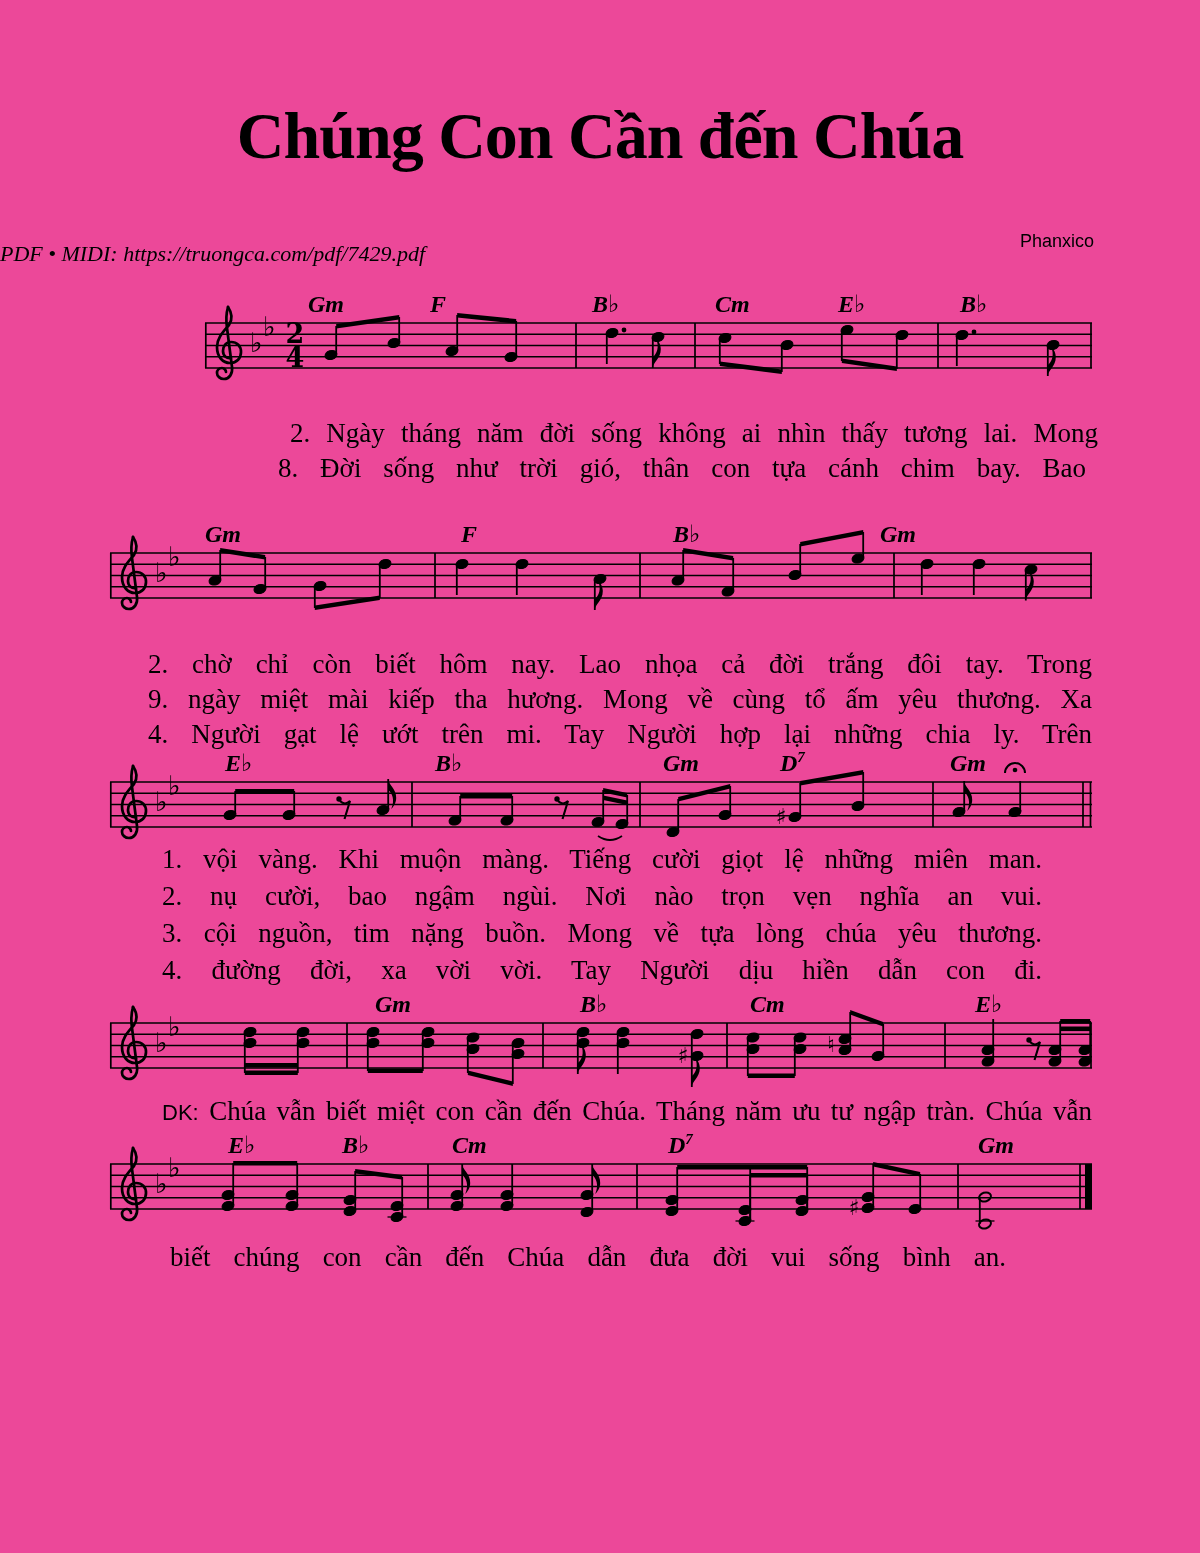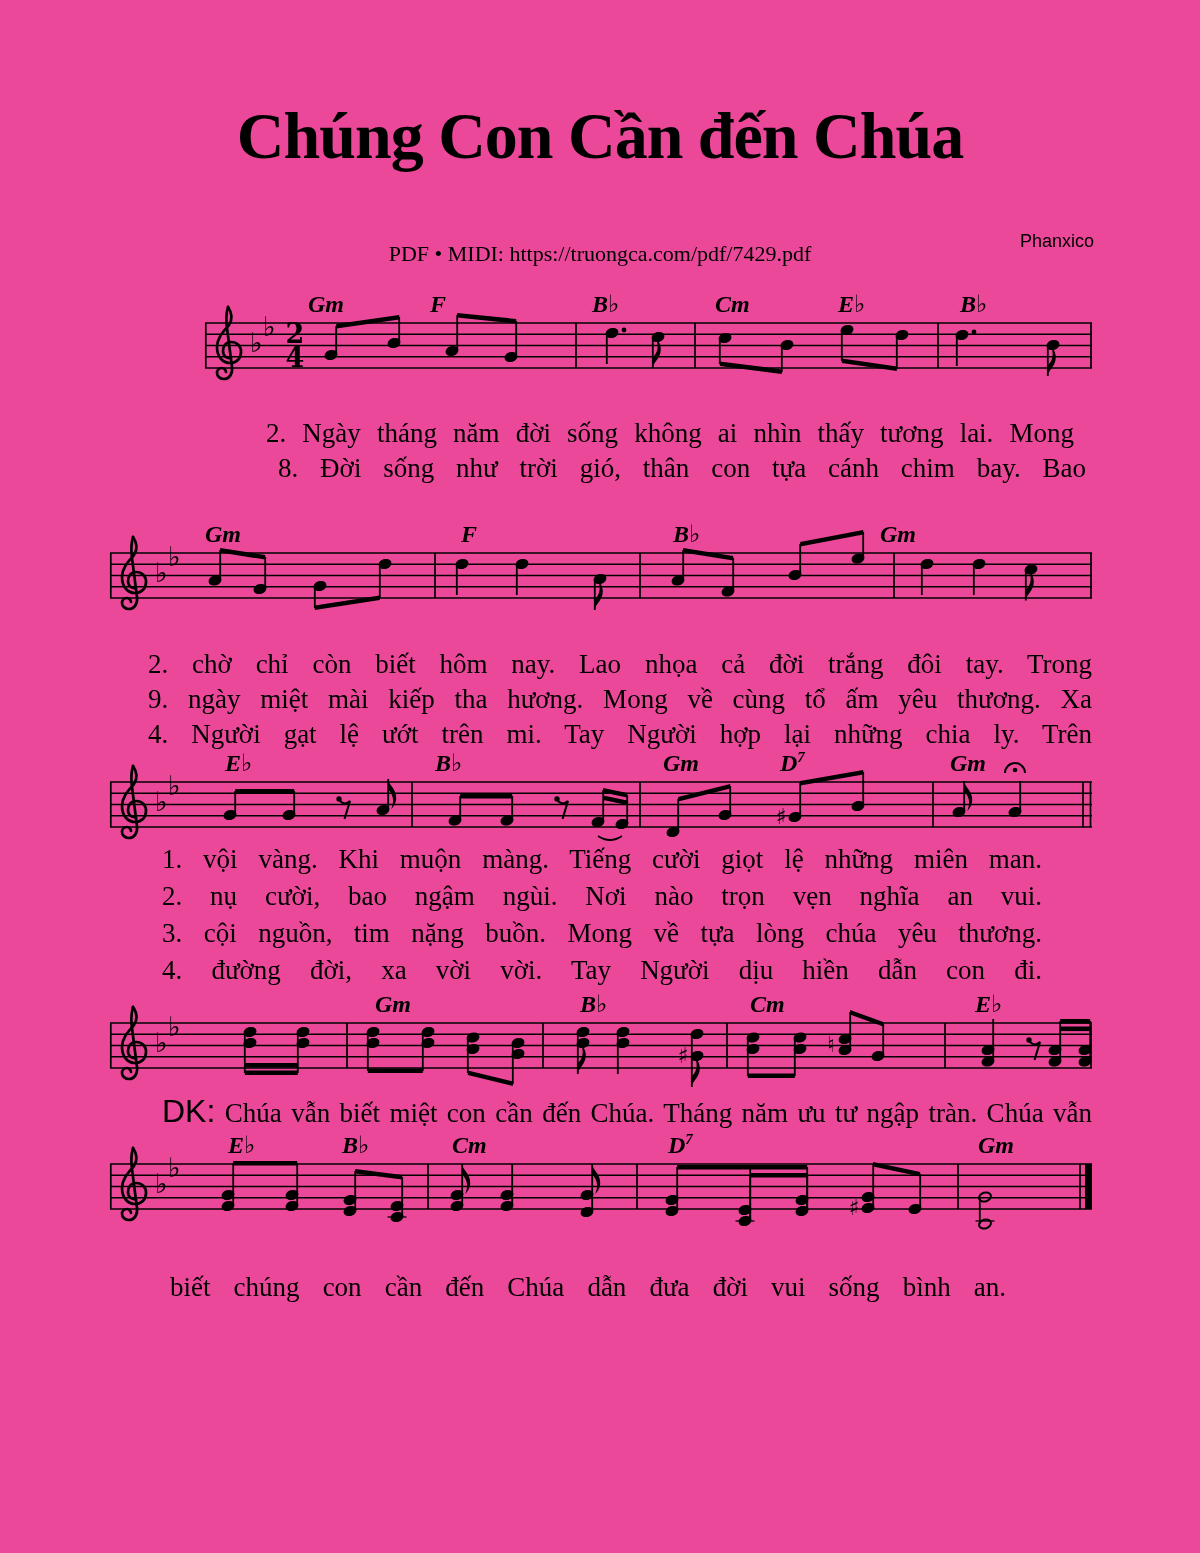--- a/index.html
+++ b/index.html
@@ -1,26 +1,26 @@
 <!DOCTYPE html>
 <html><head>
 <meta charset="utf-8">
 <style>
   html,body{margin:0;padding:0;background:#e8e8e8;}
   .page{position:relative;width:1200px;height:1553px;background:#ec4899;margin:0 auto;overflow:hidden;
         font-family:"Liberation Serif",serif;color:#000;}
   .title{position:absolute;left:0;right:0;top:98px;text-align:center;
          font-family:"Liberation Serif",serif;font-weight:700;font-size:66px;letter-spacing:-1px;}
-  .meta{position:absolute;left:0;right:0;top:241px;text-align:center;
-        font-family:"Liberation Serif",serif;font-size:22px;}
+  .meta{position:absolute;left:0;right:0;top:241px;
+        font-family:"Liberation Serif",serif;font-size:22px;font-style:italic;}
   .composer{position:absolute;right:106px;top:231px;text-align:right;
         font-family:"Liberation Sans",sans-serif;font-size:18px;}
   .lyr{position:absolute;font-family:"Liberation Serif",serif;font-size:27px;line-height:30px;
        text-align:justify;text-align-last:justify;white-space:normal;}
-  .dklab{font-family:"Liberation Sans",sans-serif;font-size:32px;}
+  .dklab{font-family:"Liberation Sans",sans-serif;font-size:22px;}
   svg{position:absolute;left:0;top:0;}
   .sl{stroke:#000;stroke-width:1.3;}
   .bl{stroke:#000;stroke-width:1.7;}
   .st{stroke:#000;stroke-width:1.8;}
   .clef{stroke:#000;stroke-width:2.7;fill:none;stroke-linecap:round;}
   .acc{font-family:"DejaVu Sans",sans-serif;font-size:27px;}
   .acc2{font-family:"DejaVu Sans",sans-serif;font-size:22px;text-anchor:middle;}
   .ts{font-family:"DejaVu Serif",serif;font-weight:700;font-size:27px;text-anchor:middle;}
   .ch{font-family:"Liberation Serif","DejaVu Sans",serif;font-weight:700;font-style:italic;font-size:24px;}
   .thin{stroke:#000;stroke-width:2;fill:none;}
@@ -514,28 +514,28 @@
         <line x1="807.2" y1="1210" x2="807.2" y2="1175" class="st"></line>
         <polygon points="873.2,1162 920.2,1172 920.2,1176.6 873.2,1166.6"></polygon>
         <line x1="873.2" y1="1207" x2="873.2" y2="1164" class="st"></line>
         <line x1="920.2" y1="1208" x2="920.2" y2="1174" class="st"></line>
         <line x1="387.5" y1="1217" x2="406.5" y2="1217" class="sl"></line>
         <line x1="735.5" y1="1221" x2="754.5" y2="1221" class="sl"></line>
         <line x1="975.5" y1="1221" x2="994.5" y2="1221" class="sl"></line>
       </g>
     </svg>
 
-  <div class="lyr" style="left:266px;top:418px;width:808px">2. Ngày tháng năm đời sống không ai nhìn thấy tương lai. Mong</div>
+  <div class="lyr" style="left:290px;top:418px;width:808px">2. Ngày tháng năm đời sống không ai nhìn thấy tương lai. Mong</div>
   <div class="lyr" style="left:278px;top:453px;width:808px">8. Đời sống như trời gió, thân con tựa cánh chim bay. Bao</div>
 
   <div class="lyr" style="left:148px;top:649px;width:944px">2. chờ chỉ còn biết hôm nay. Lao nhọa cả đời trắng đôi tay. Trong</div>
   <div class="lyr" style="left:148px;top:684px;width:944px">9. ngày miệt mài kiếp tha hương. Mong về cùng tổ ấm yêu thương. Xa</div>
   <div class="lyr" style="left:148px;top:719px;width:944px">4. Người gạt lệ ướt trên mi. Tay Người hợp lại những chia ly. Trên</div>
 
   <div class="lyr" style="left:162px;top:844px;width:880px">1. vội vàng. Khi muộn màng. Tiếng cười giọt lệ những miên man.</div>
   <div class="lyr" style="left:162px;top:881px;width:880px">2. nụ cười, bao ngậm ngùi. Nơi nào trọn vẹn nghĩa an vui.</div>
   <div class="lyr" style="left:162px;top:918px;width:880px">3. cội nguồn, tim nặng buồn. Mong về tựa lòng chúa yêu thương.</div>
   <div class="lyr" style="left:162px;top:955px;width:880px">4. đường đời, xa vời vời. Tay Người dịu hiền dẫn con đi.</div>
 
   <div class="lyr" style="left:162px;top:1096px;width:930px"><span class="dklab">DK:</span> <span>Chúa vẫn biết miệt con cần đến Chúa. Tháng năm ưu tư ngập tràn. Chúa vẫn</span></div>
 
-  <div class="lyr" style="left:170px;top:1272px;width:836px">biết chúng con cần đến Chúa dẫn đưa đời vui sống bình an.</div>
+  <div class="lyr" style="left:170px;top:1242px;width:836px">biết chúng con cần đến Chúa dẫn đưa đời vui sống bình an.</div>
 </div>
 
 </body></html>

